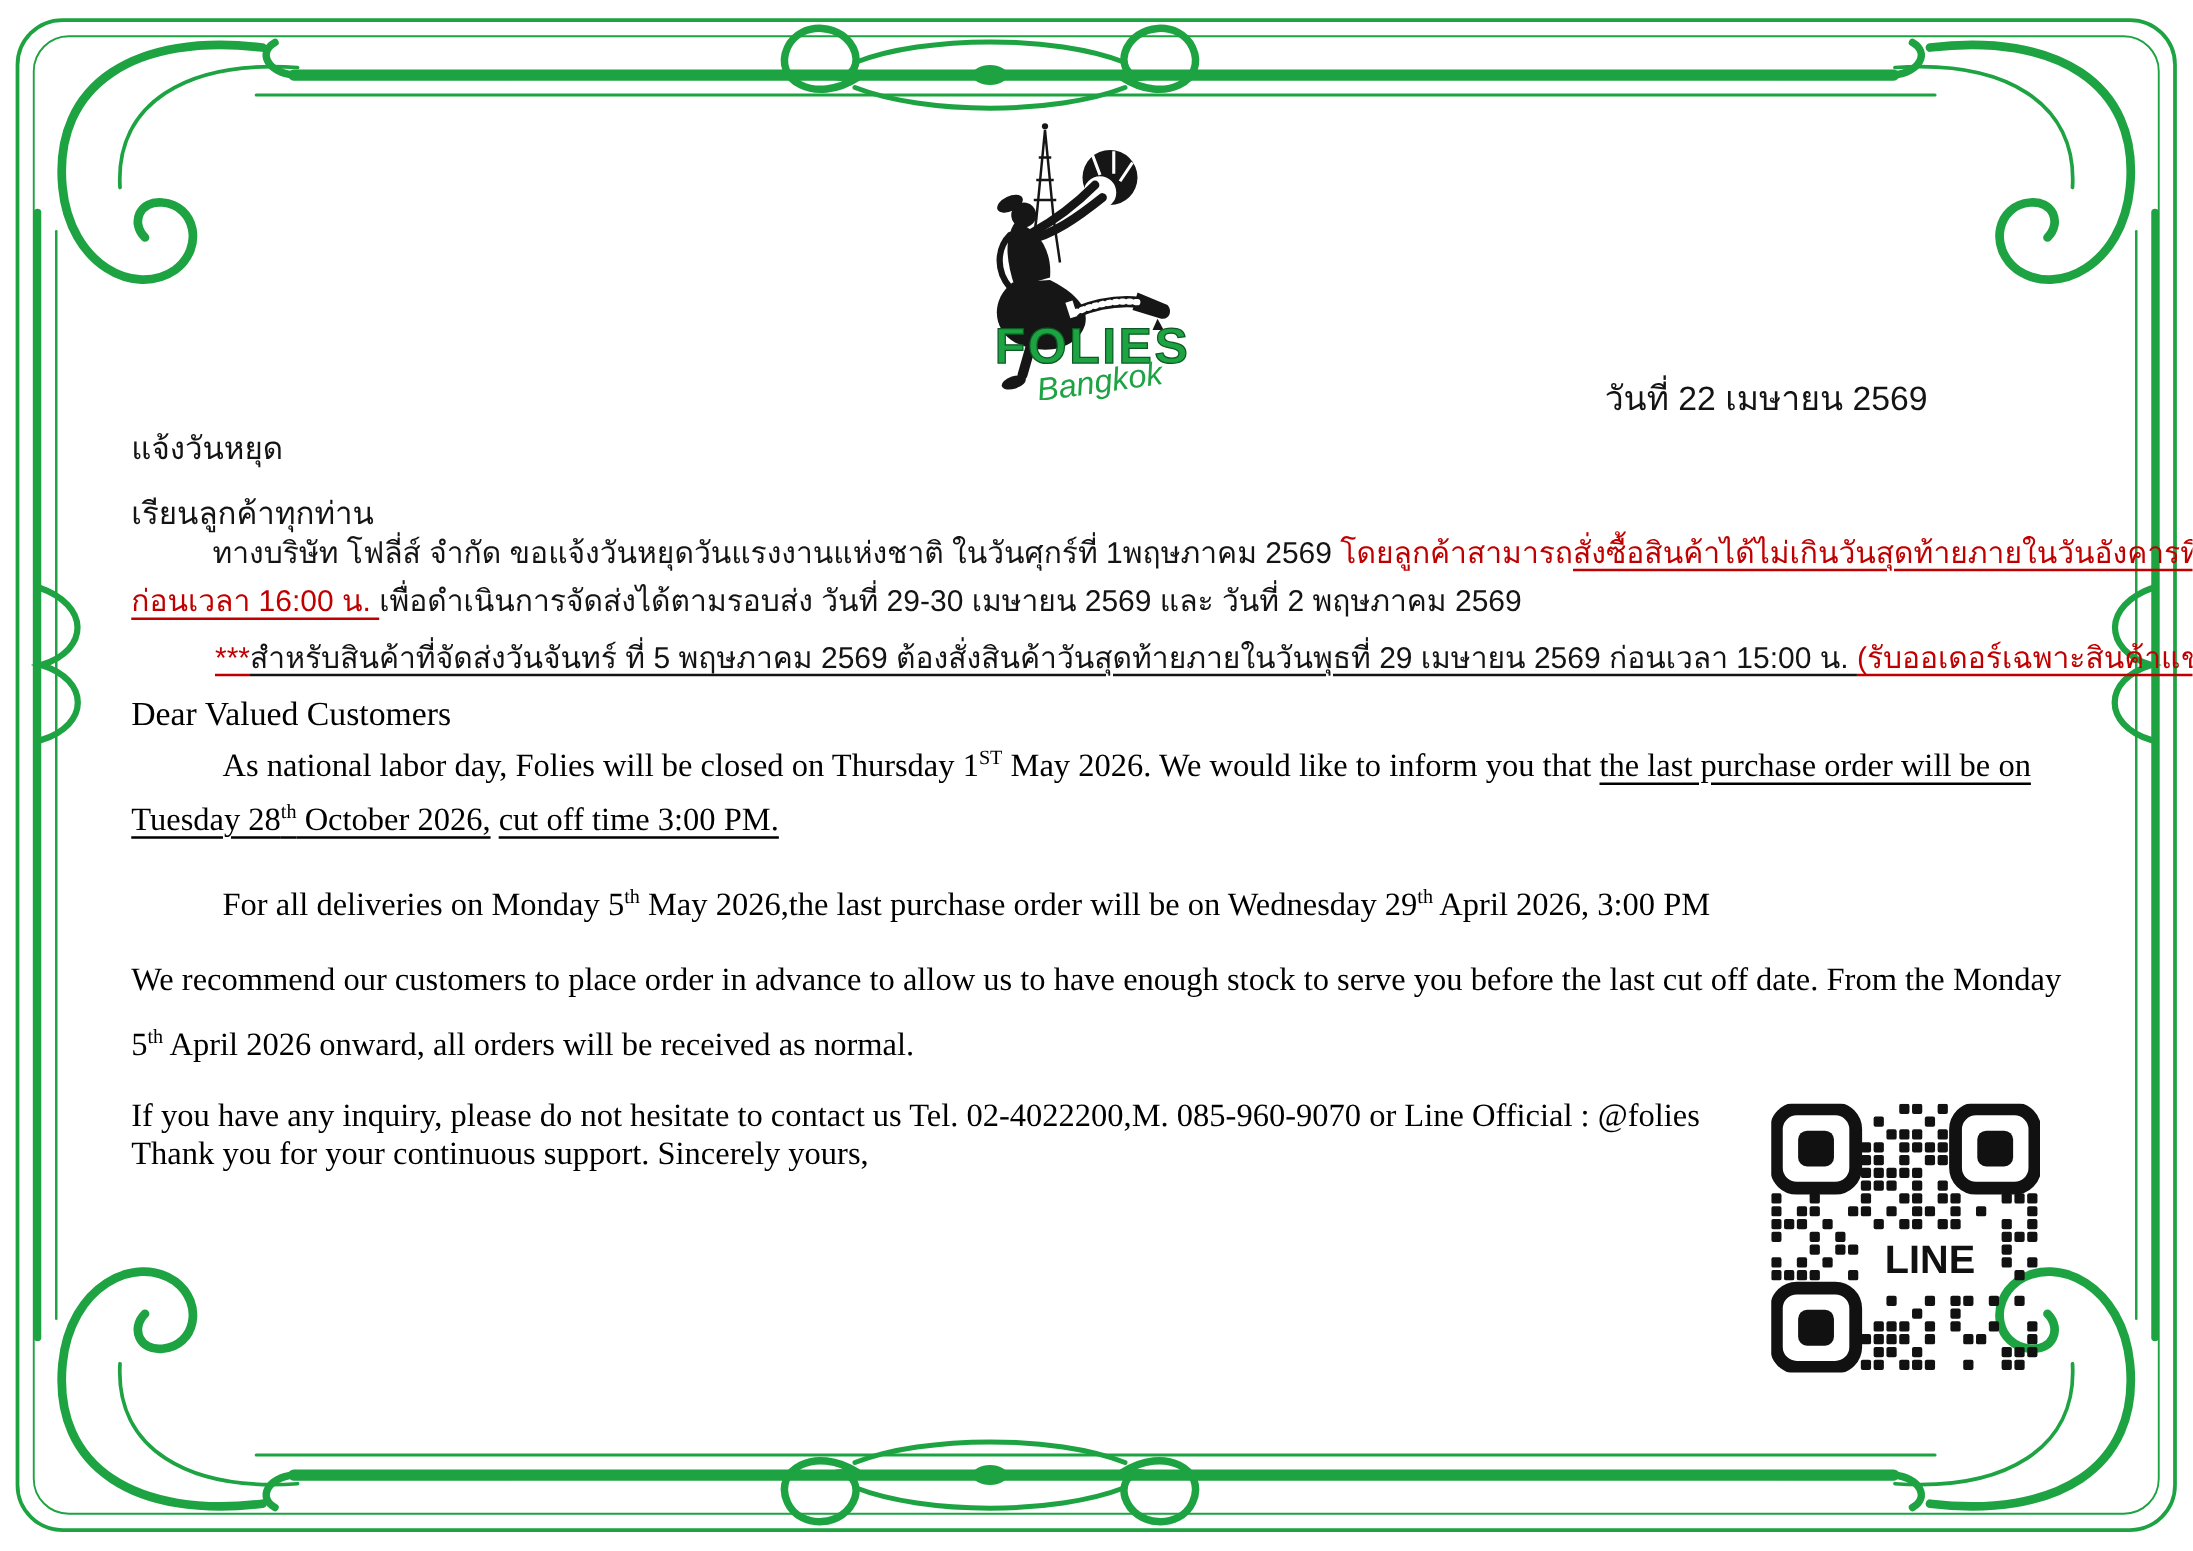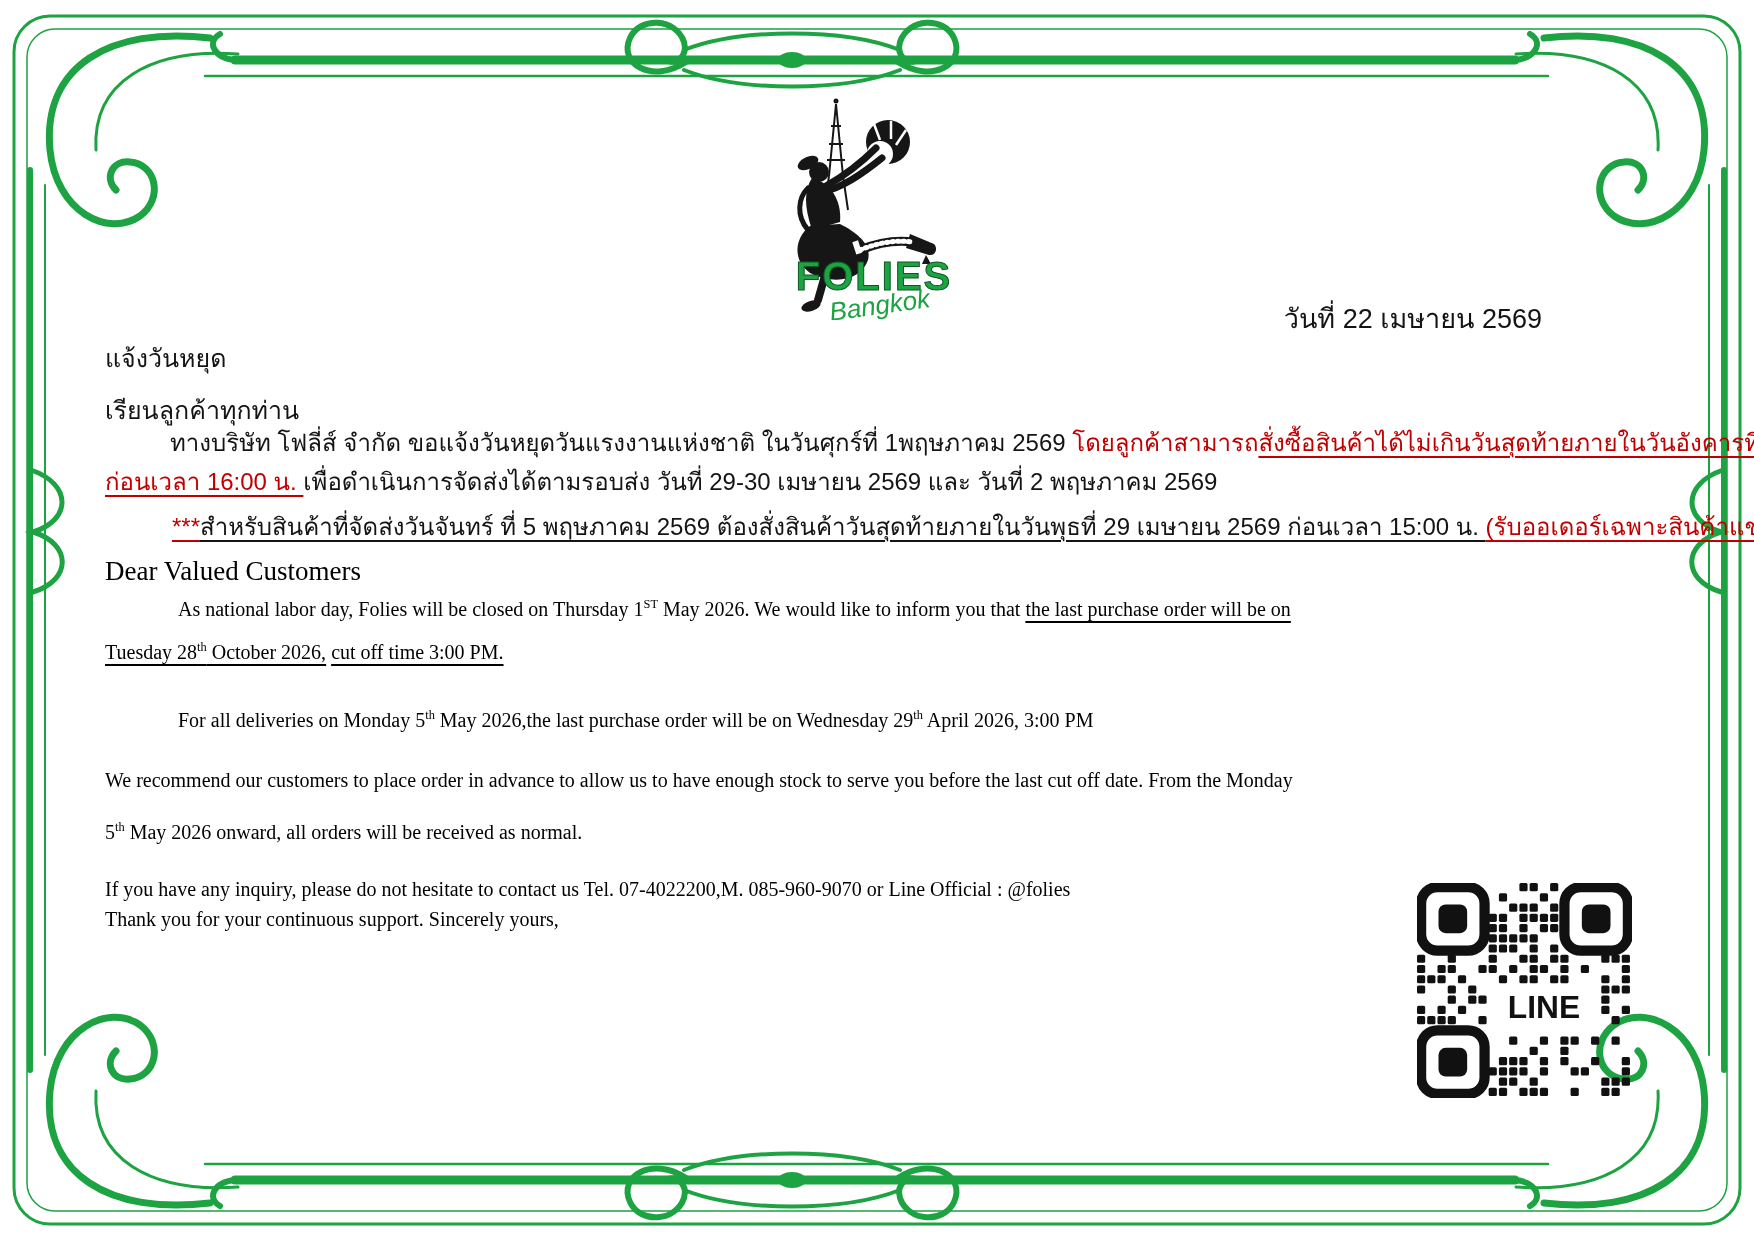--- a/index.html
+++ b/index.html
@@ -5,21 +5,21 @@
   *{margin:0;padding:0;box-sizing:border-box}
   html,body{width:1754px;height:1241px}
   body{position:relative;background:#ffffff;overflow:hidden;
        font-family:"Liberation Sans",sans-serif;color:#141414}
   .abs{position:absolute;white-space:nowrap}
   .thai{font-size:24px;line-height:1.3}
   .thai-h{font-size:25px;font-weight:400}
   .b{font-weight:400}
   .red{color:#c00000}
   .u{text-decoration:underline;text-decoration-thickness:2.2px;text-underline-offset:5px}
-  .serif{font-family:"Liberation Serif",serif;font-size:20px;color:#000}
+  .serif{font-family:"Liberation Serif",serif;font-size:26px;color:#000}
   .serif-b{font-weight:400}
   sup{font-size:62%;vertical-align:super;line-height:0}
   svg text{font-family:"Liberation Sans",sans-serif}
   .frame-svg{position:absolute;left:0;top:0}
 </style>
 </head>
 <body>
 
 <svg class="frame-svg" width="1754" height="1241" viewBox="0 0 1754 1241" aria-hidden="true">
   <g stroke="#1da341" fill="none" stroke-linecap="round">
@@ -132,24 +132,24 @@
   <span class="serif-b u"><span>Tuesday 28</span><sup>th</sup><span> October 2026,</span></span><span> </span><span class="serif-b u">cut off time 3:00 PM.</span>
 </div>
 
 <div class="abs serif serif-b" style="left:178px;top:709px">
   <span>For all deliveries  on Monday 5</span><sup>th</sup><span>  May 2026,the last purchase order will be on Wednesday 29</span><sup>th</sup><span> April 2026, 3:00 PM</span>
 </div>
 
 <div class="abs serif" style="left:105px;top:769px">We recommend our customers to place order in advance to allow us to have enough stock to serve you before the last cut off date. From the Monday</div>
 
 <div class="abs serif" style="left:105px;top:821px">
-  <span>5</span><sup>th</sup><span>  May 2026 onward, all orders will be received as normal.</span>
-</div>
-
-<div class="abs serif" style="left:105px;top:878px">If you have any inquiry, please do not hesitate to contact us Tel. 07-4022200,M. 085-960-9070 or Line Official : @folies</div>
+  <span>5</span><sup>th</sup><span>  April 2026 onward, all orders will be received as normal.</span>
+</div>
+
+<div class="abs serif" style="left:105px;top:878px">If you have any inquiry, please do not hesitate to contact us Tel. 02-4022200,M. 085-960-9070 or Line Official : @folies</div>
 
 <div class="abs serif" style="left:105px;top:908px">Thank you for your continuous support. Sincerely yours,</div>
 
 <div class="abs" style="left:1417px;top:883px">
   <svg id="qr-svg" width="215" height="215" viewBox="0 0 210 210">
     <g id="qr-dots" fill="#111">
         <rect x="100" y="0" width="8" height="8" rx="1.5"></rect>
         <rect x="110" y="0" width="8" height="8" rx="1.5"></rect>
         <rect x="130" y="0" width="8" height="8" rx="1.5"></rect>
         <rect x="80" y="10" width="8" height="8" rx="1.5"></rect>

